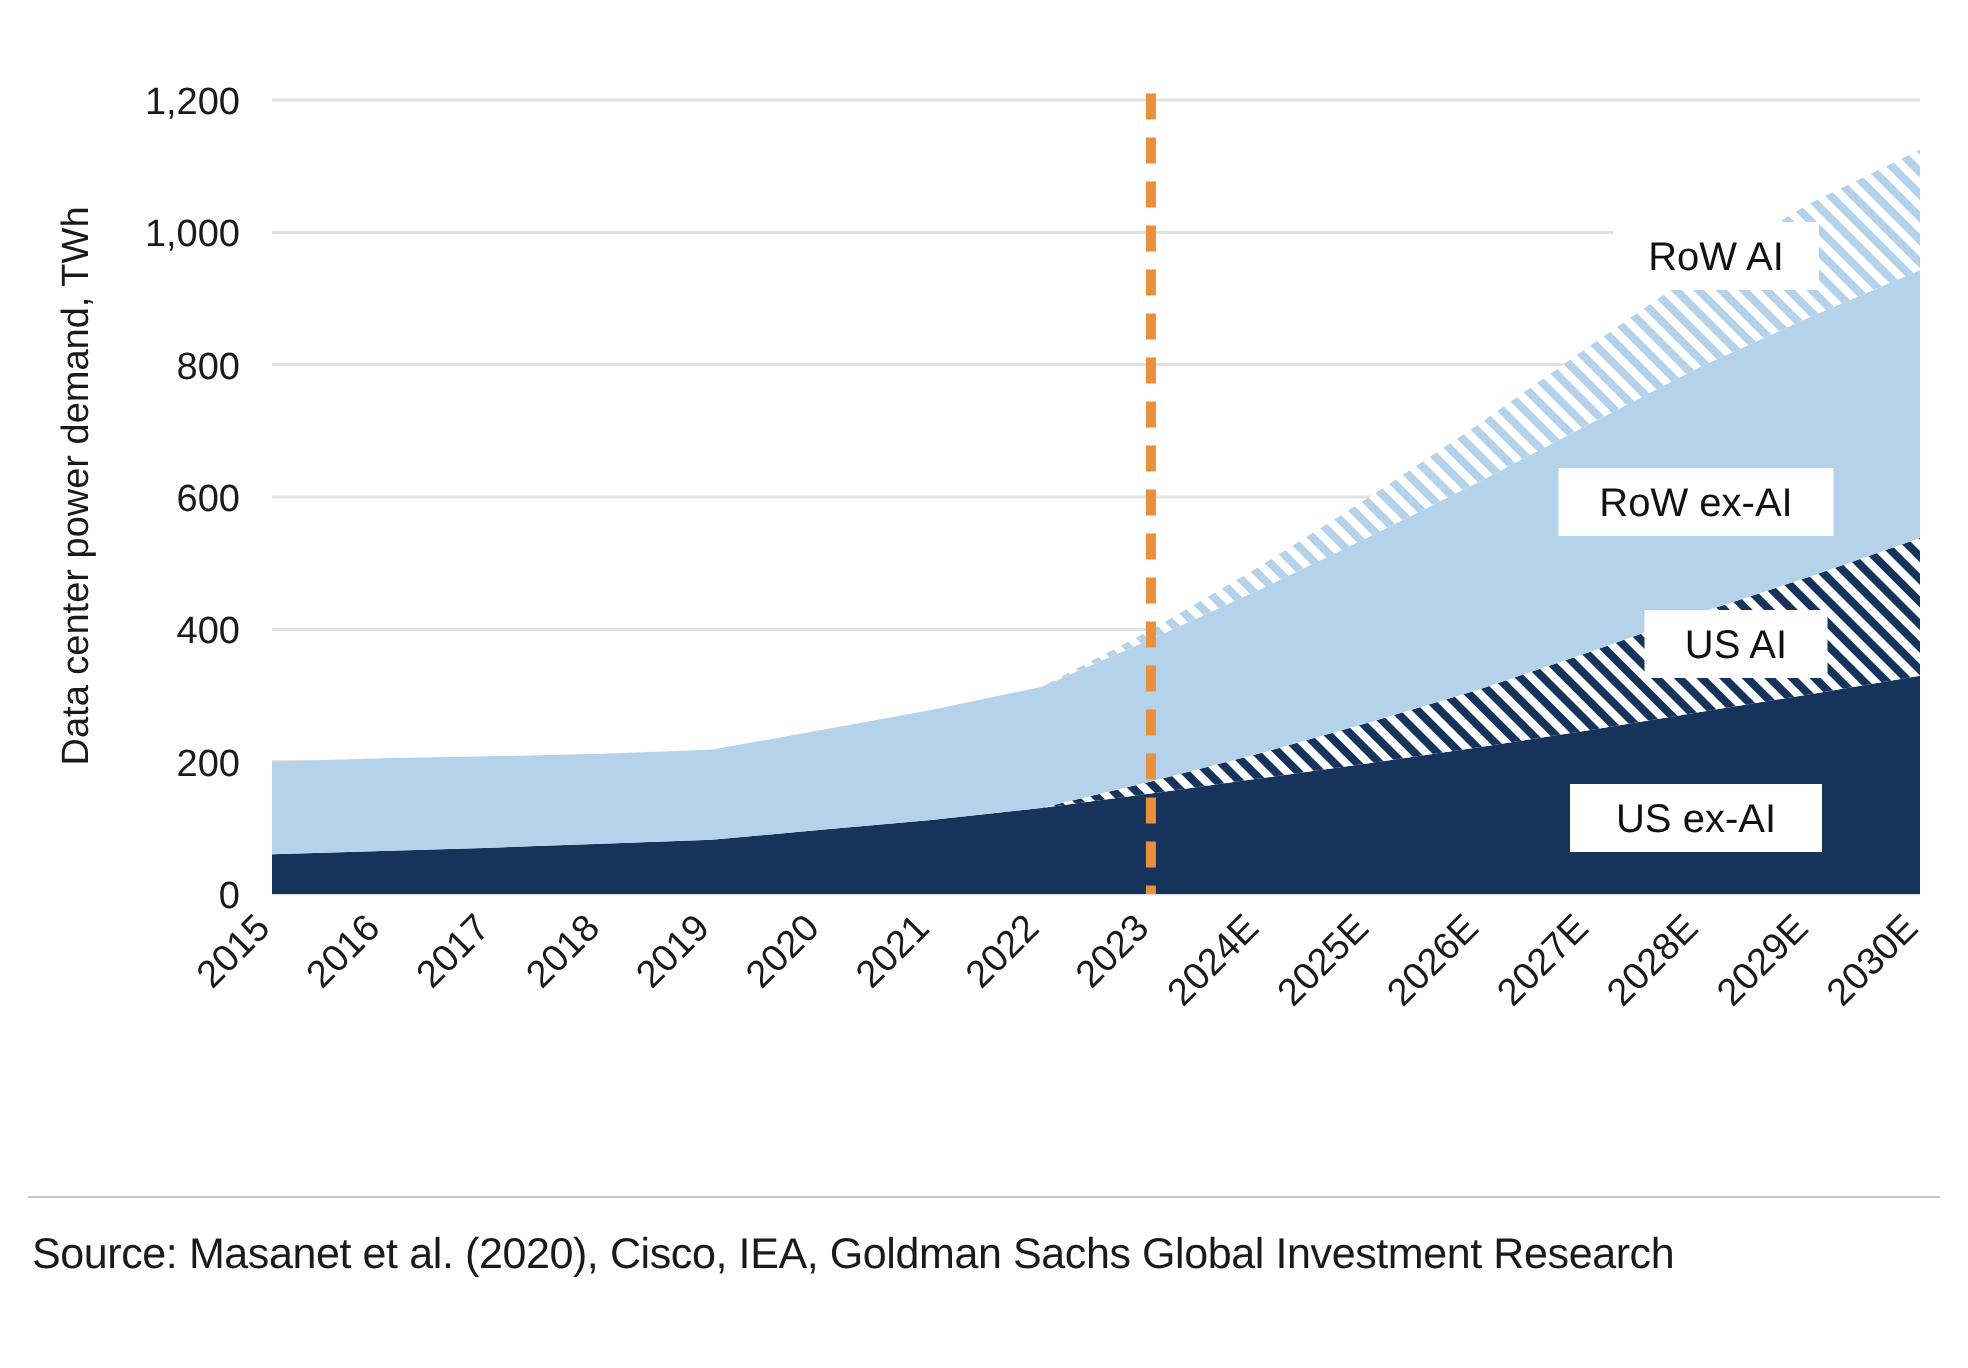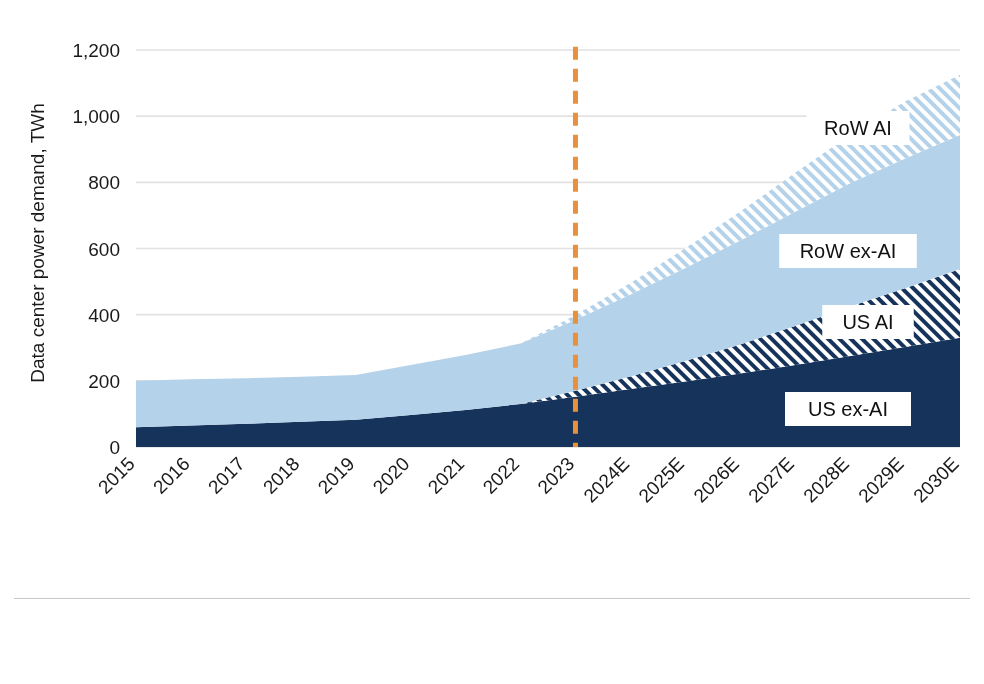--- a/index.html
+++ b/index.html
@@ -140,14 +140,15 @@
           <text x="868" y="329" text-anchor="middle" class="series-label-text">US AI</text>
           <rect x="785" y="392" width="126" height="34" fill="#ffffff"></rect>
           <text x="848" y="416" text-anchor="middle" class="series-label-text">US ex-AI</text>
         </g>
 
       <text class="ylabel-text" transform="translate(44,243) rotate(-90)" text-anchor="middle" id="ylabel-node">Data center power demand, TWh</text>
     </svg>
   </div>
 
   <div id="source-rule"></div>
+  <div id="source-note">Source: Masanet et al. (2020), Cisco, IEA, Goldman Sachs Global Investment Research</div>
 
 </div>
 
 </body></html>

